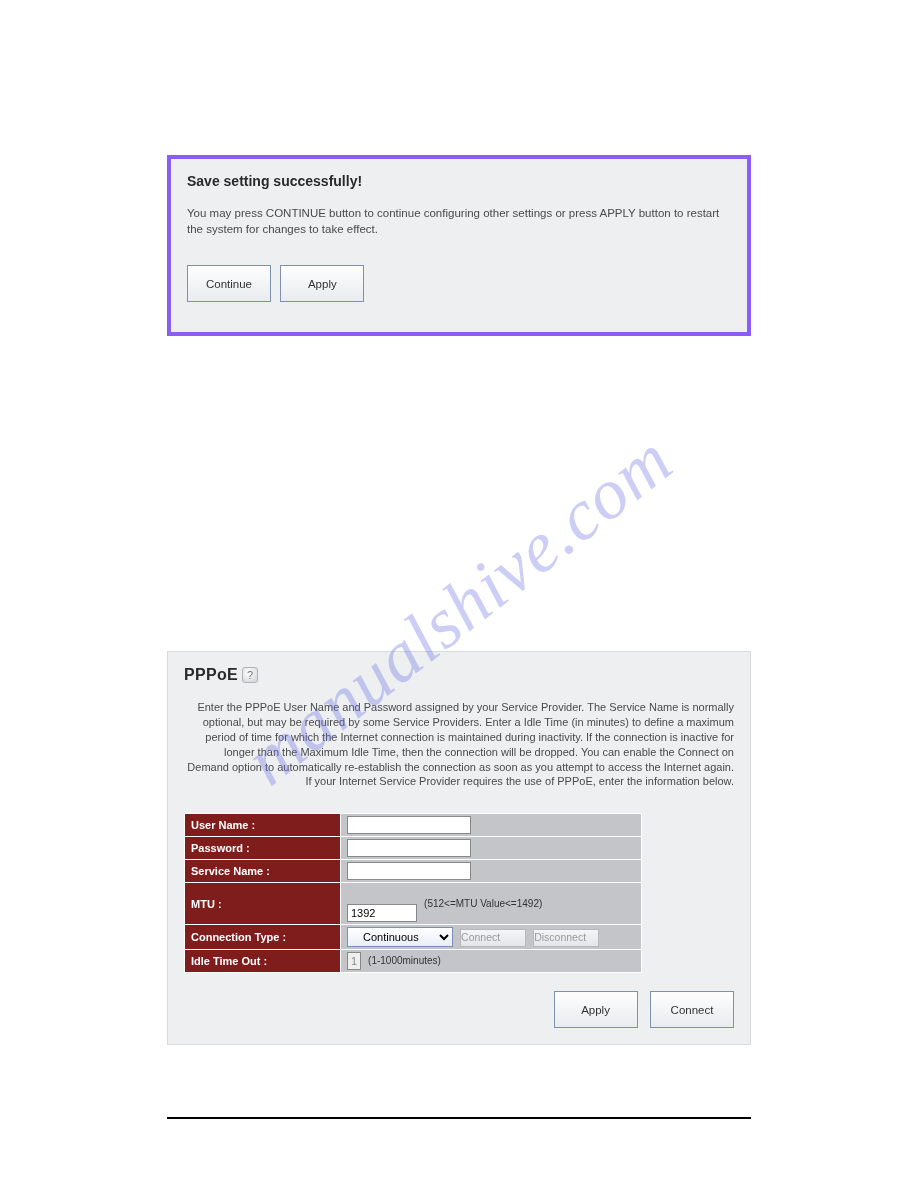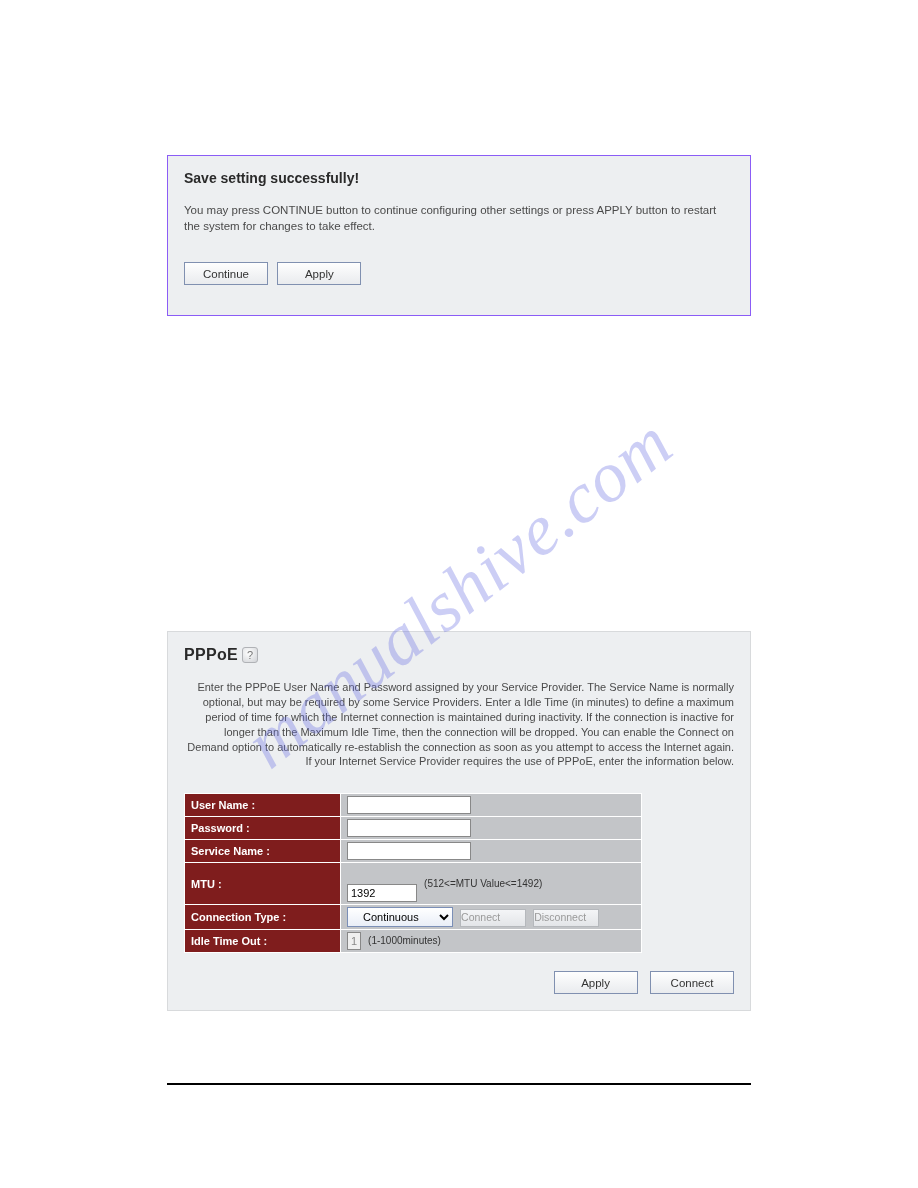--- a/index.html
+++ b/index.html
@@ -9,21 +9,21 @@
     width: 918px;
     margin: 0 auto;
     position: relative;
   }
   .page {
     padding: 155px 167px 100px 167px;
     position: relative;
   }
   .panel {
     background: #edeff1;
-    border: 1px solid #8b5cf6;
+    border: 4px solid #8b5cf6;
     padding: 14px 16px 30px 16px;
     color: #3a3a3a;
     font-size: 12px;
   }
   .panel-title {
     font-weight: bold;
     font-size: 14px;
     color: #2a2a2a;
     margin-bottom: 16px;
   }
@@ -35,21 +35,21 @@
   }
   .btn {
     display: inline-block;
     background: linear-gradient(#fefefe, #e9ebee);
     border: 1px solid #8090b0;
     color: #333;
     font-size: 11.5px;
     text-align: center;
     padding: 2px 0;
     width: 84px;
-    height: 23px;
+    height: 37px;
     line-height: 14px;
     cursor: pointer;
     margin-right: 6px;
   }
 
   .spacer-big { height: 315px; }
 
   .panel2 {
     background: #edeff1;
     border: 1px solid #d8dadc;

